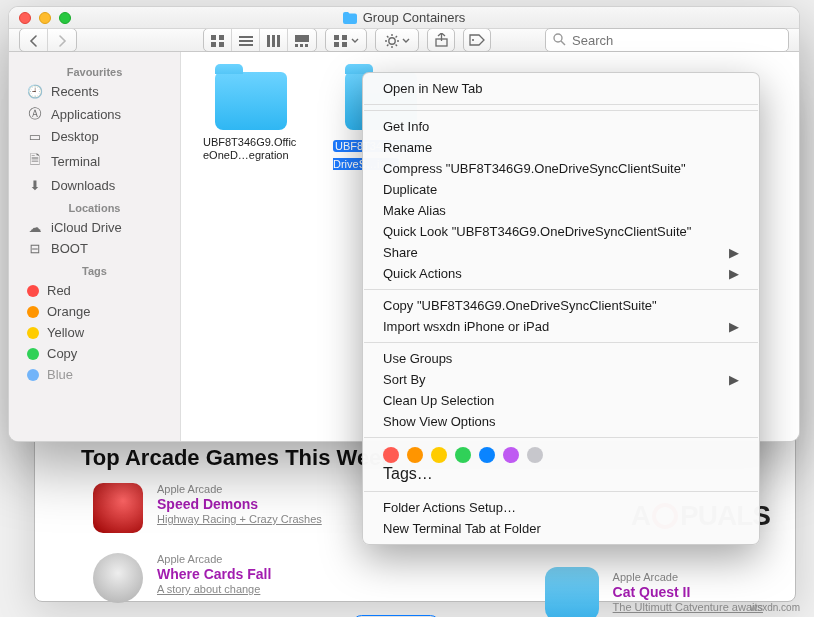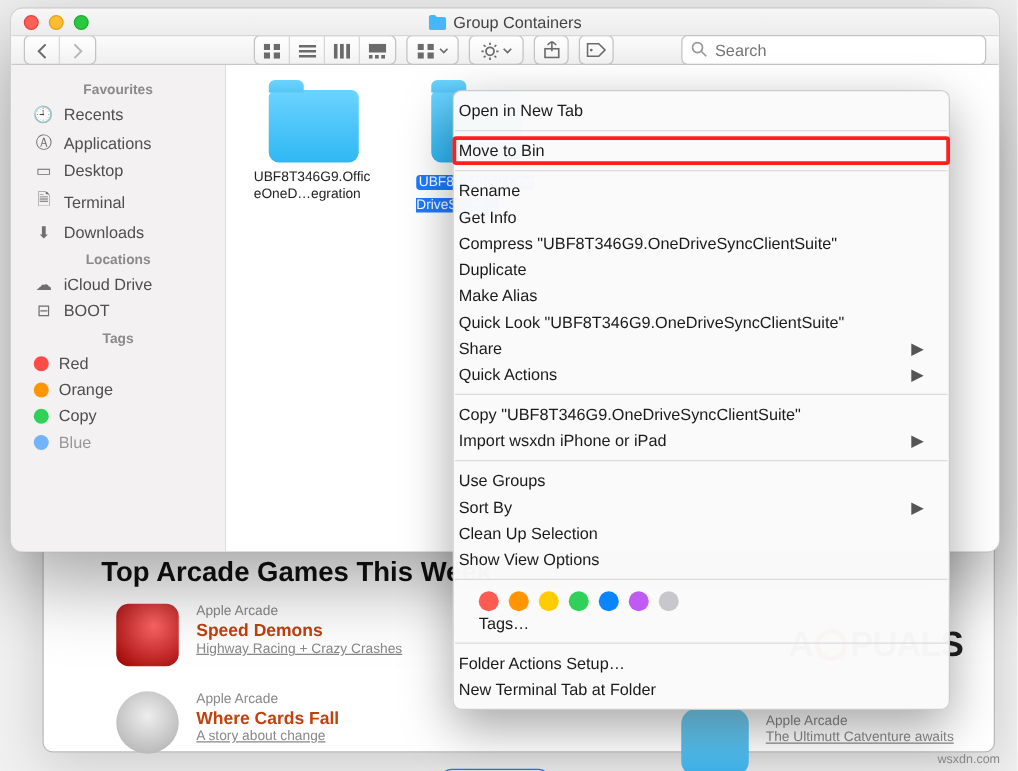--- a/index.html
+++ b/index.html
@@ -12,21 +12,21 @@
     box-shadow: 0 10px 40px rgba(0,0,0,.15);
     padding-top: 352px;
   }
   .bg-heading { font-size: 22px; font-weight: 700; color: #111; margin: 0 0 12px 46px; }
   .bg-rows { display:flex; flex-direction:column; gap:20px; margin-left:58px; }
   .bg-row { display:flex; align-items:flex-start; gap:14px; }
   .bg-thumb { width:50px; height:50px; border-radius:10px; background:#888; display:flex; align-items:center; justify-content:center; color:#fff; font-size:20px; }
   .bg-thumb.red { background: radial-gradient(circle at 60% 35%, #f66, #900); }
   .bg-thumb.grey { background: radial-gradient(circle at 50% 40%, #eee, #aaa); border-radius:50%; }
   .bg-meta .sub { font-size:11px; color:#888; }
-  .bg-meta .title { font-size:14px; font-weight:600; color:#c2410c; margin-top:1px; }
+  .bg-meta .title { font-size:14px; font-weight:600; color:#a21caf; margin-top:1px; }
   .bg-meta .desc { font-size:11px; color:#888; margin-top:1px;text-decoration:underline; }
   .bg-try { position:absolute; right:355px; top:522px; font-size:10px; font-weight:700; color:#0a7aff; border:1px solid #0a7aff; border-radius:11px; padding:3px 10px; letter-spacing:.5px; }
   .bg-col2 { position:absolute; right:32px; top:474px; }
   .bg-thumb.cat { width:54px; height:54px; border-radius:12px; background:linear-gradient(#79d2f6,#3ab0e8); }
   .bg-col2 .bg-meta { margin-top:4px;}
   .bg-col2-row{display:flex;gap:14px;align-items:flex-start;}
 
   
   .watermark { position:absolute; right:44px; top:500px; font-size:28px; font-weight:800; color:#222; letter-spacing:-1px; display:flex; align-items:center; gap:2px;}
   .watermark .ring{display:inline-block;width:26px;height:26px;border:4px solid #e11;border-radius:50%;}
@@ -79,30 +79,30 @@
   .fname{font-size:11px; line-height:13px; color:#212121; word-break:break-word;}
   .file.selected .fname{background:#1e7bff;color:#fff;border-radius:3px;padding:0 2px; display:inline;}
 
   
   .ctx {
     position:absolute; left:362px; top:72px; width:398px;
     background:rgba(250,250,250,.98); border:1px solid rgba(0,0,0,.18);
     border-radius:7px; box-shadow:0 14px 40px rgba(0,0,0,.35);
     padding:5px 0; font-size:13px; color:#1a1a1a;
   }
-  .ctx .mi{padding:3px 20px 3px 4px; display:flex; justify-content:space-between; align-items:center;}
+  .ctx .mi{padding:3px 20px 3px 20px; display:flex; justify-content:space-between; align-items:center;}
   .ctx .mi .arw{color:#555;}
   .ctx hr{border:none;border-top:1px solid #dcdcdc; margin:5px 1px;}
   .ctx .highlight{ outline:3px solid #ff1e1e; outline-offset:-2px; border-radius:2px;}
   .ctx .tags-row{display:flex; gap:8px; padding:4px 20px 2px;}
   .ctx .tdot{width:16px;height:16px;border-radius:50%;}
   .c-red{background:#ff5b52;} .c-orange{background:#ff9500;} .c-yellow{background:#ffcc00;}
   .c-green{background:#30d158;} .c-blue{background:#0a84ff;} .c-purple{background:#bf5af2;}
   .c-grey{background:#c7c7cc;}
-  .ctx .tags-label{padding:0 20px 3px; font-size:13px;}
+  .ctx .tags-label{padding:0 20px 3px; font-size:16px;}
 
   svg{display:block;}
 </style>
 </head>
 <body>
 
 <div class="bg-app">
   <div class="bg-heading">Top Arcade Games This Week</div>
   <div class="bg-rows">
     <div class="bg-row">
@@ -122,20 +122,21 @@
       </div>
     </div>
   </div>
   <div class="bg-try">TRY IT FREE</div>
 
   <div class="bg-col2">
     <div class="bg-col2-row">
       <div class="bg-thumb cat"></div>
       <div class="bg-meta">
         <div class="sub">Apple Arcade</div>
+        <div class="title">Cat Quest II</div>
         <div class="desc">The Ultimutt Catventure awaits</div>
       </div>
     </div>
   </div>
 </div>
 
 <div class="watermark">
   <span>A</span>
     <span class="ring"></span>
     <span>PUALS</span>
@@ -299,20 +300,24 @@
       <div class="sb-section">Tags</div>
       <div class="sb-item">
           <span class="tag-dot red"></span>
           <span>Red</span>
         </div>
       <div class="sb-item">
           <span class="tag-dot orange"></span>
           <span>Orange</span>
         </div>
       <div class="sb-item">
+          <span class="tag-dot yellow"></span>
+          <span>Yellow</span>
+        </div>
+      <div class="sb-item">
           <span class="tag-dot green"></span>
           <span>Copy</span>
         </div>
       <div class="sb-item" style="opacity:.55">
           <span class="tag-dot blue"></span>
           <span>Blue</span>
         </div>
     </div>
 
     <div class="content">
@@ -328,29 +333,26 @@
       </div>
     </div>
   </div>
 </div>
 
 <div class="ctx">
   <div class="mi">
       <span>Open in New Tab</span>
     </div>
   <hr>
-  <div class="mi highlight">
-      <span>Move to Bin</span>
-    </div>
-  <hr>
+  <hr>
+  <div class="mi">
+      <span>Get Info</span>
+    </div>
   <div class="mi">
       <span>Rename</span>
-    </div>
-  <div class="mi">
-      <span>Get Info</span>
     </div>
   <div class="mi">
       <span>Compress "UBF8T346G9.OneDriveSyncClientSuite"</span>
     </div>
   <div class="mi">
       <span>Duplicate</span>
     </div>
   <div class="mi">
       <span>Make Alias</span>
     </div>

